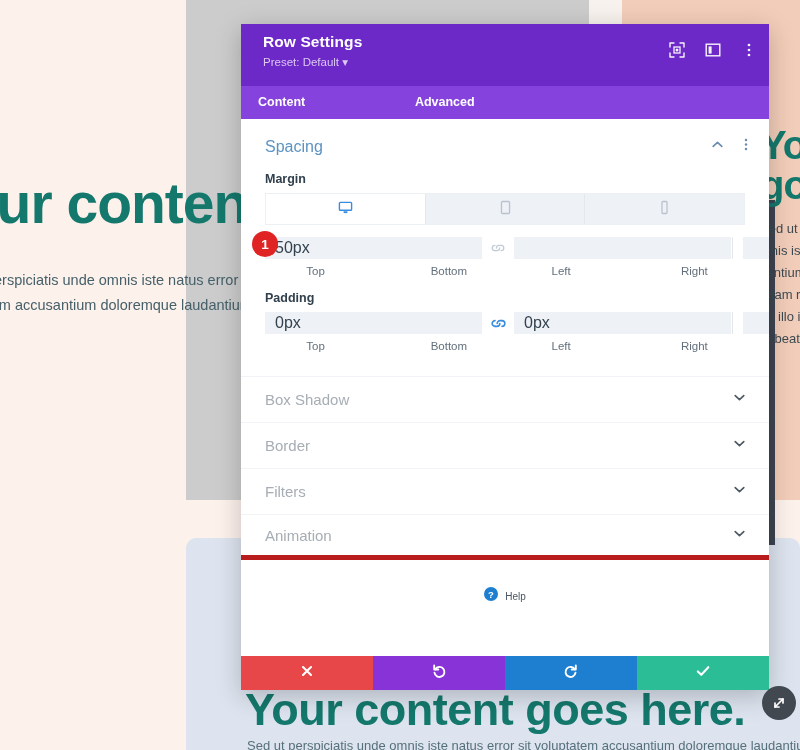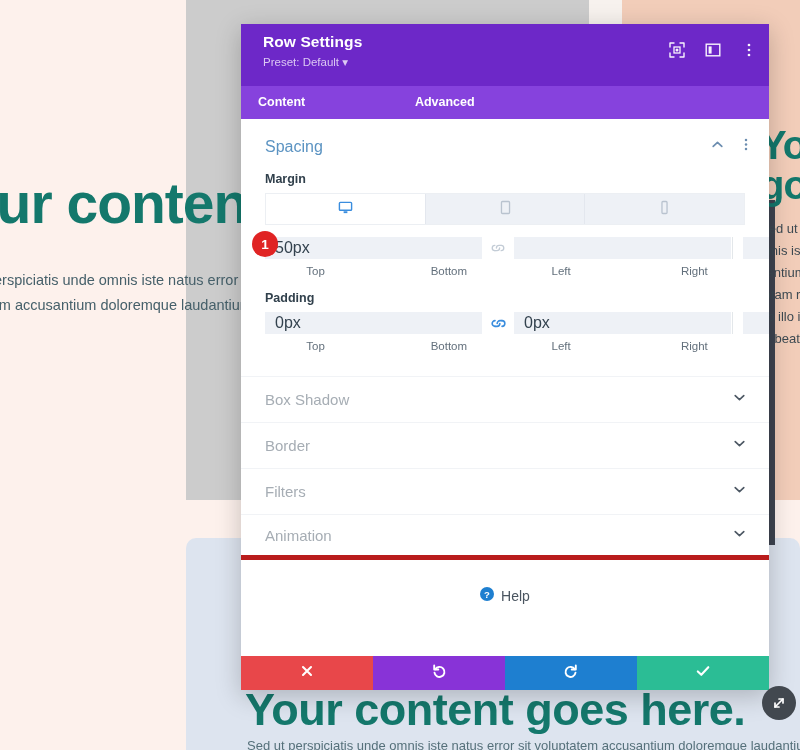--- a/index.html
+++ b/index.html
@@ -136,21 +136,21 @@
     height:46px; display:flex; align-items:center;
     padding:0 22px 0 24px; border-top:1px solid #f1f3f6; cursor:pointer;
   }
   .toggle-row:last-child { border-bottom:5px solid #b91c1c; }
   .toggle-name { flex:1; font-size:15px; color:#a6adb4; }
 
   .help-row {
     display:flex; align-items:center; justify-content:center;
     gap:7px; padding-top:27px;
   }
-  .help-text { font-size:14px; color:#4a5560; }
+  .help-text { font-size:10px; color:#4a5560; }
 
   
   .modal-footer { display:flex; height:34px; flex:0 0 auto; }
   .fbtn { flex:1; display:flex; align-items:center; justify-content:center; cursor:pointer; }
   .fbtn.cancel { background:#e8474a; }
   .fbtn.undo   { background:#8833d7; }
   .fbtn.redo   { background:#1e7fd0; }
   .fbtn.save   { background:#2bbd95; }
   .fbtn svg, .fbtn span { color:#fff; fill:#fff; }
 

